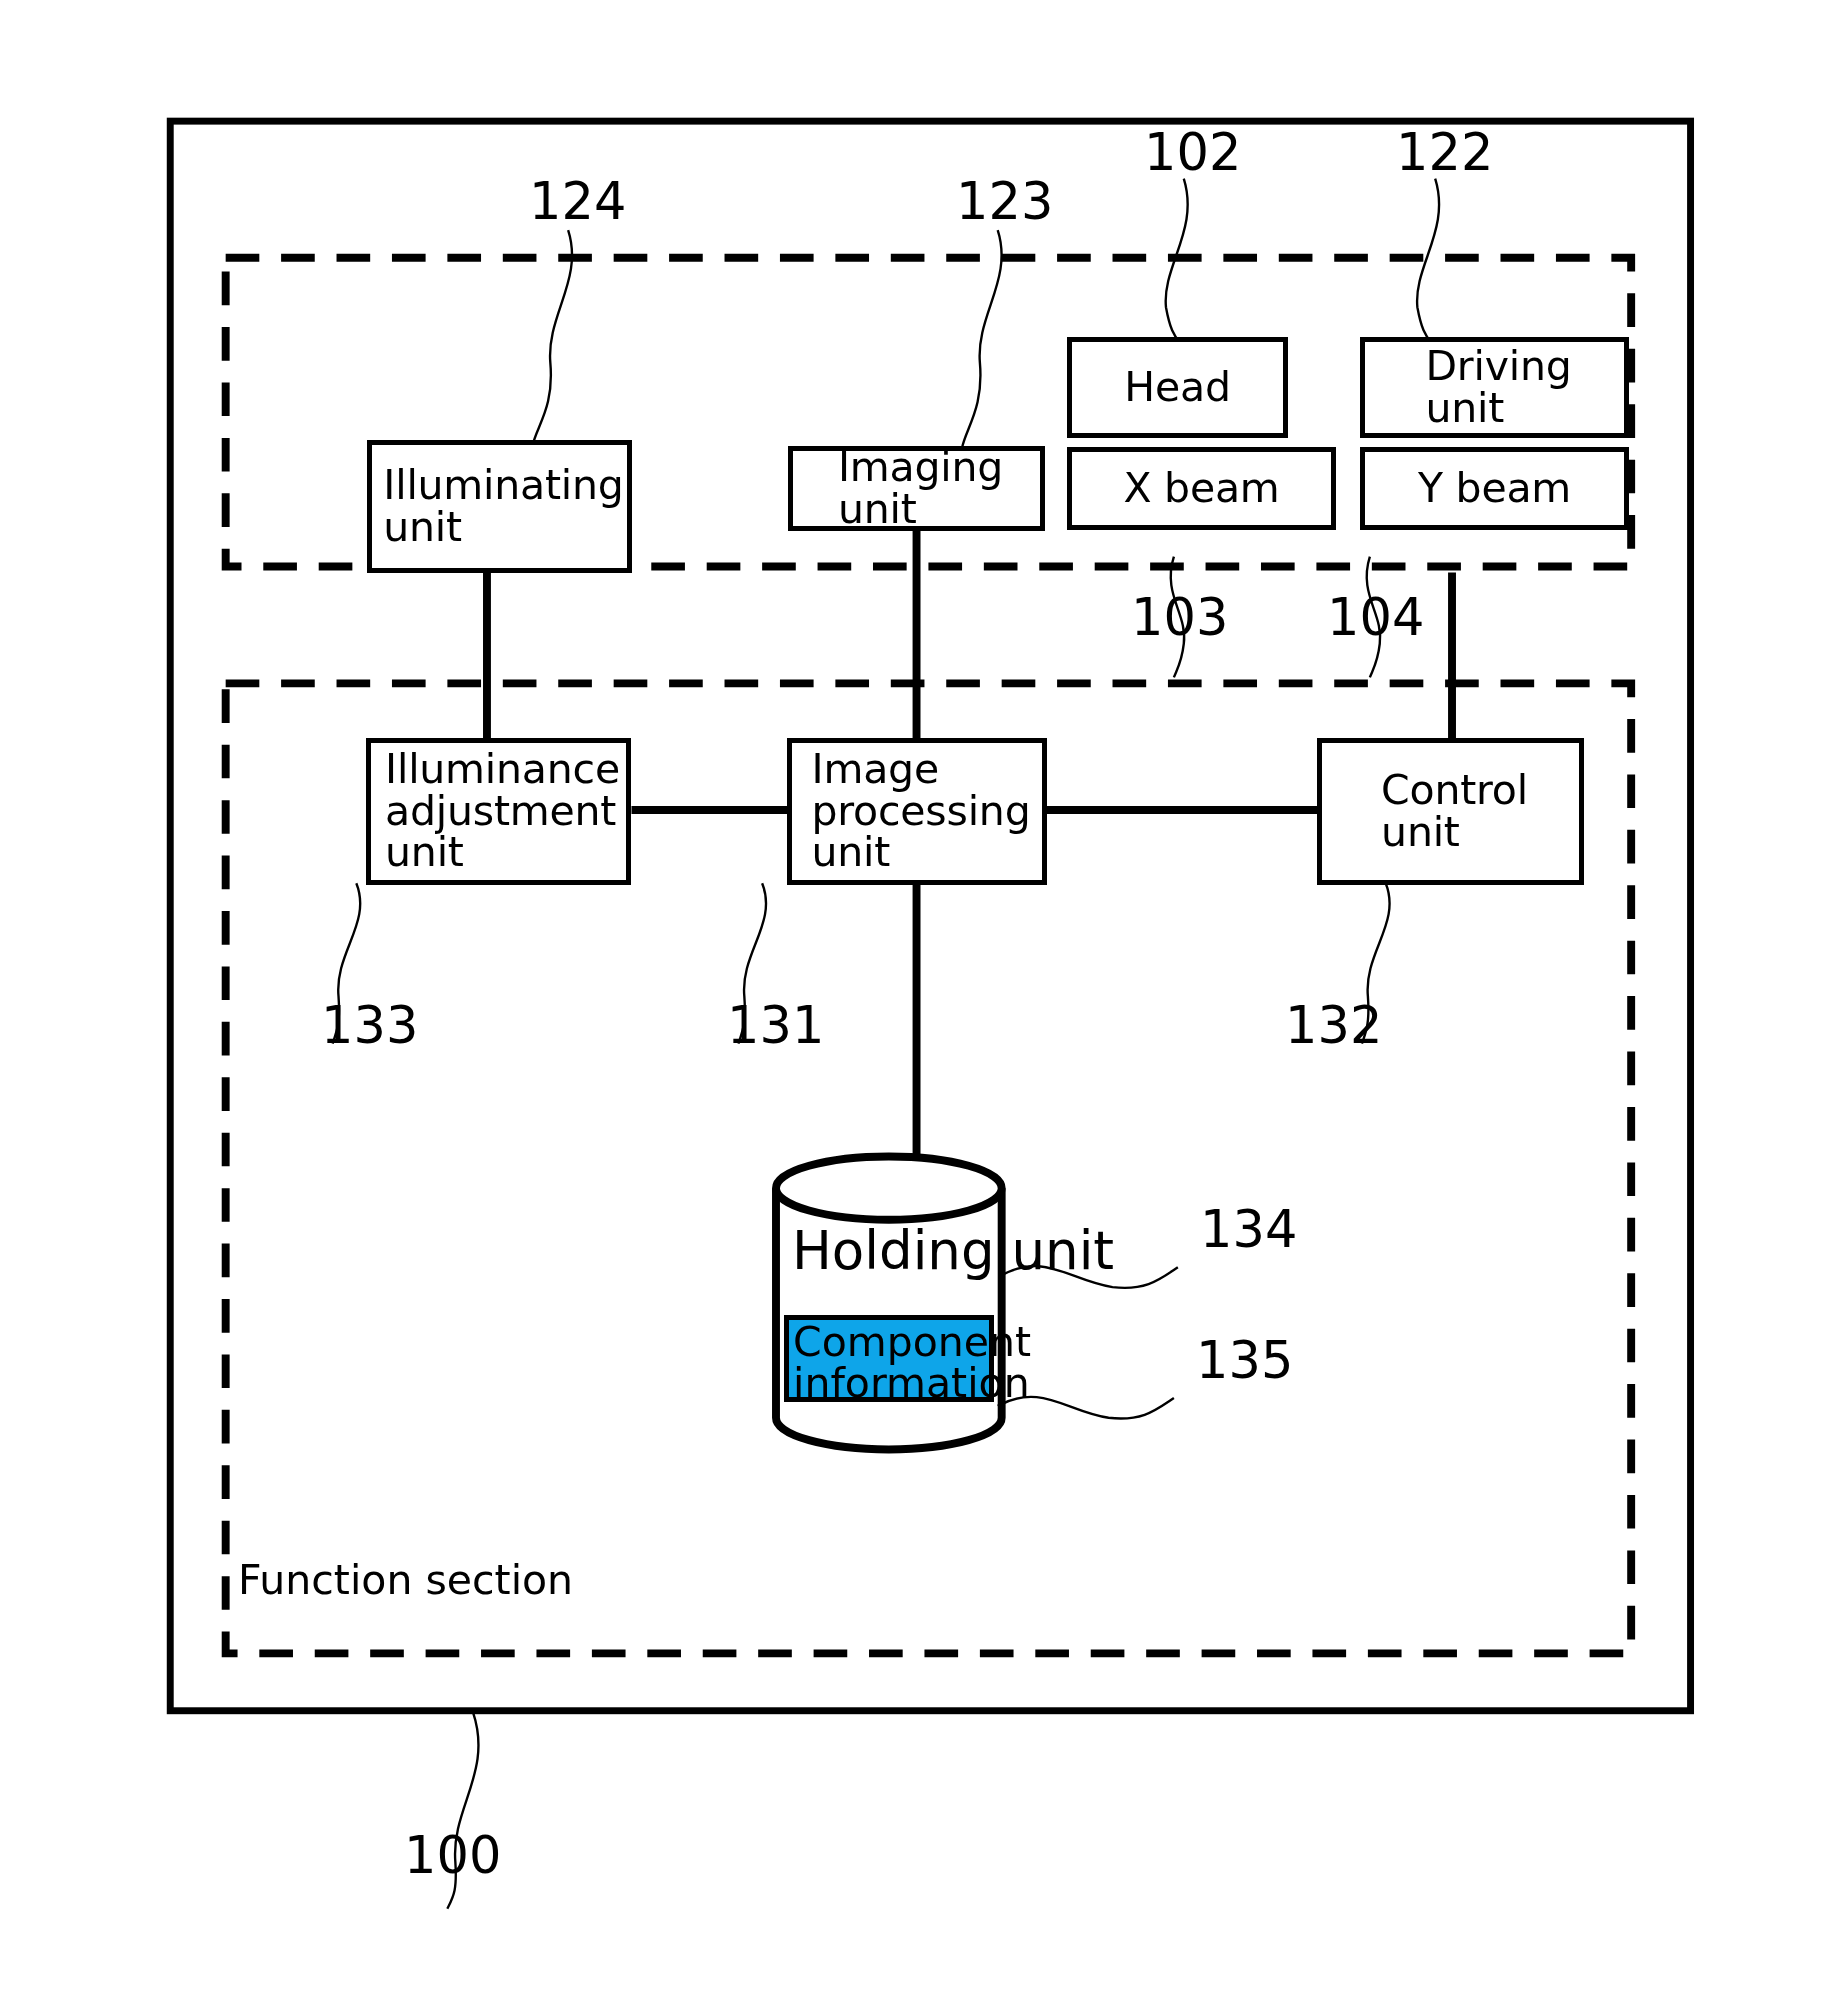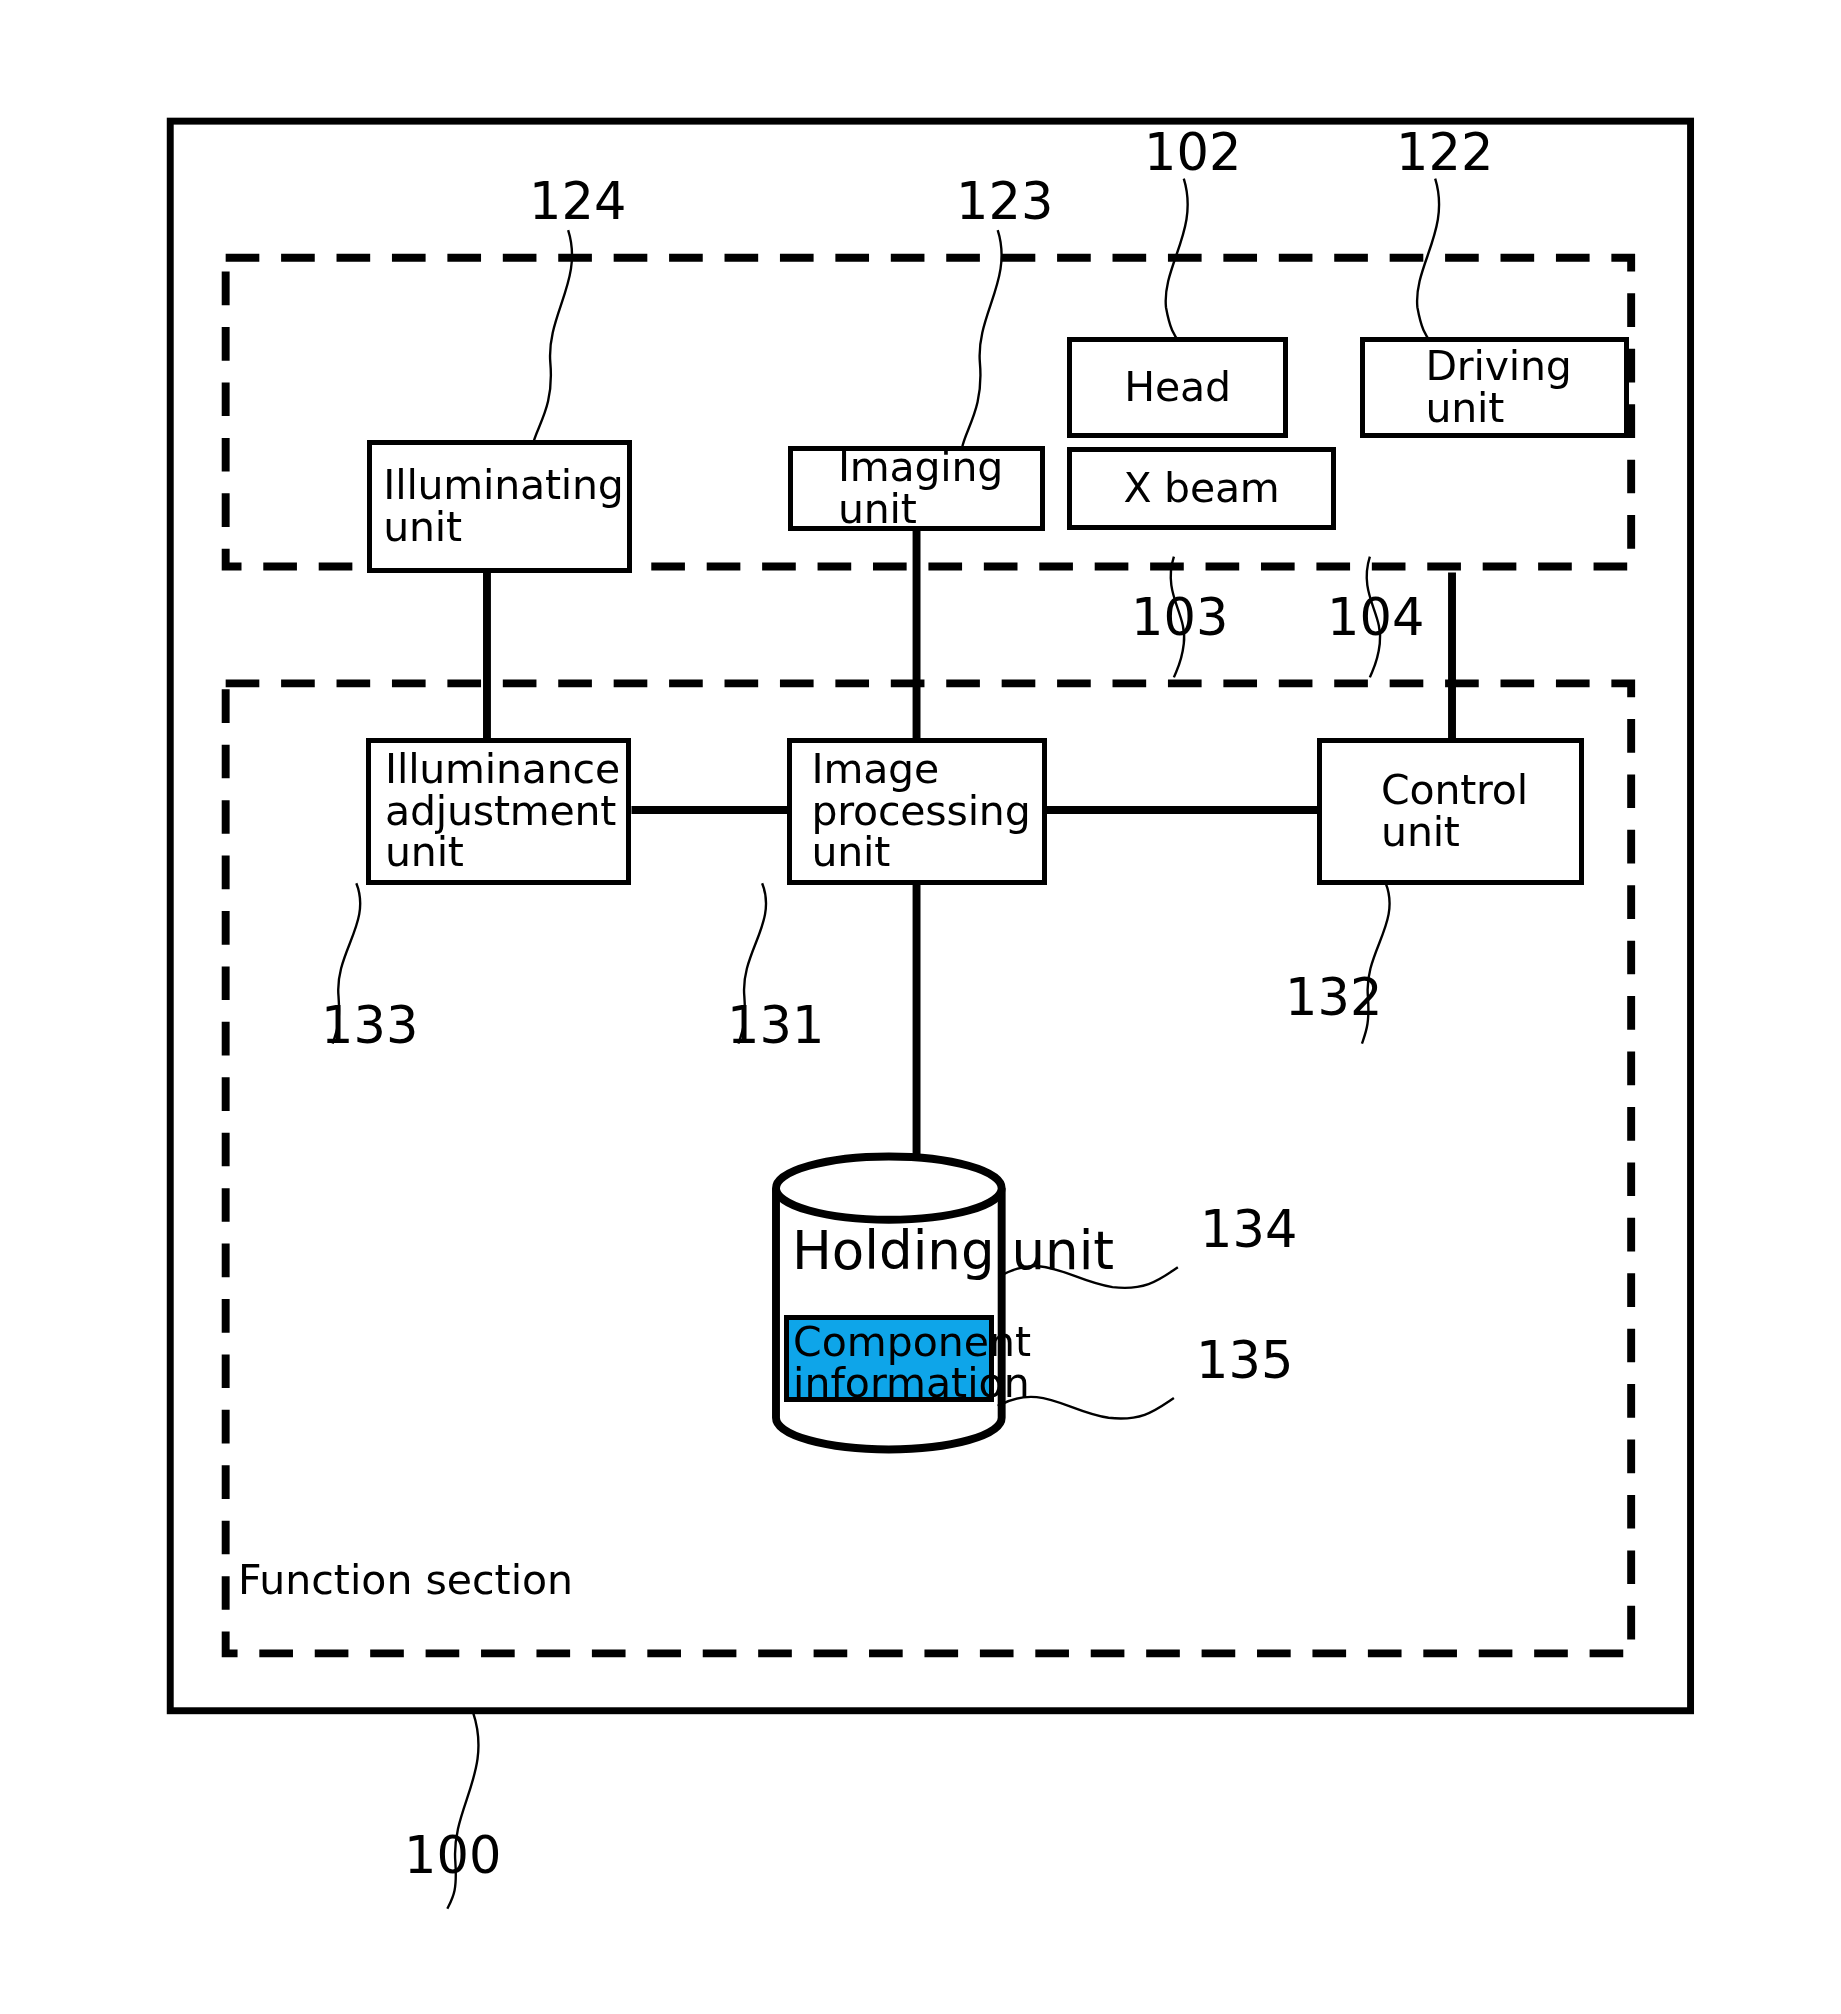--- a/index.html
+++ b/index.html
@@ -147,20 +147,23 @@
 
   <div class="box left-text" style="left:1360px; top:337px; width:269px; height:101px;">
     <span style="white-space: pre-line;">Driving
 unit</span>
   </div>
 
   <div class="box" style="left:1067px; top:447px; width:269px; height:83px;">
     <span style="white-space: pre-line;">X beam</span>
   </div>
 
+  <div class="box" style="left:1360px; top:447px; width:269px; height:83px;">
+    <span style="white-space: pre-line;">Y beam</span>
+  </div>
 
   <div class="box left-text" style="left:366px; top:738px; width:265px; height:147px;">
     <span style="white-space: pre-line;">Illuminance
 adjustment
 unit</span>
   </div>
 
   <div class="box left-text" style="left:787px; top:738px; width:260px; height:147px;">
     <span style="white-space: pre-line;">Image
 processing
@@ -188,21 +191,21 @@
   <div class="reflabel" style="left:1396px; top:127px;">122</div>
 
   <div class="reflabel" style="left:1131px; top:592px;">103</div>
 
   <div class="reflabel" style="left:1327px; top:592px;">104</div>
 
   <div class="reflabel" style="left:321px; top:1000px;">133</div>
 
   <div class="reflabel" style="left:727px; top:1000px;">131</div>
 
-  <div class="reflabel" style="left:1285px; top:972px;">132</div>
+  <div class="reflabel" style="left:1285px; top:1000px;">132</div>
 
   <div class="reflabel" style="left:1200px; top:1204px;">134</div>
 
   <div class="reflabel" style="left:1196px; top:1335px;">135</div>
 
   <div class="reflabel" style="left:404px; top:1830px;">100</div>
 
 </div>
 
 

